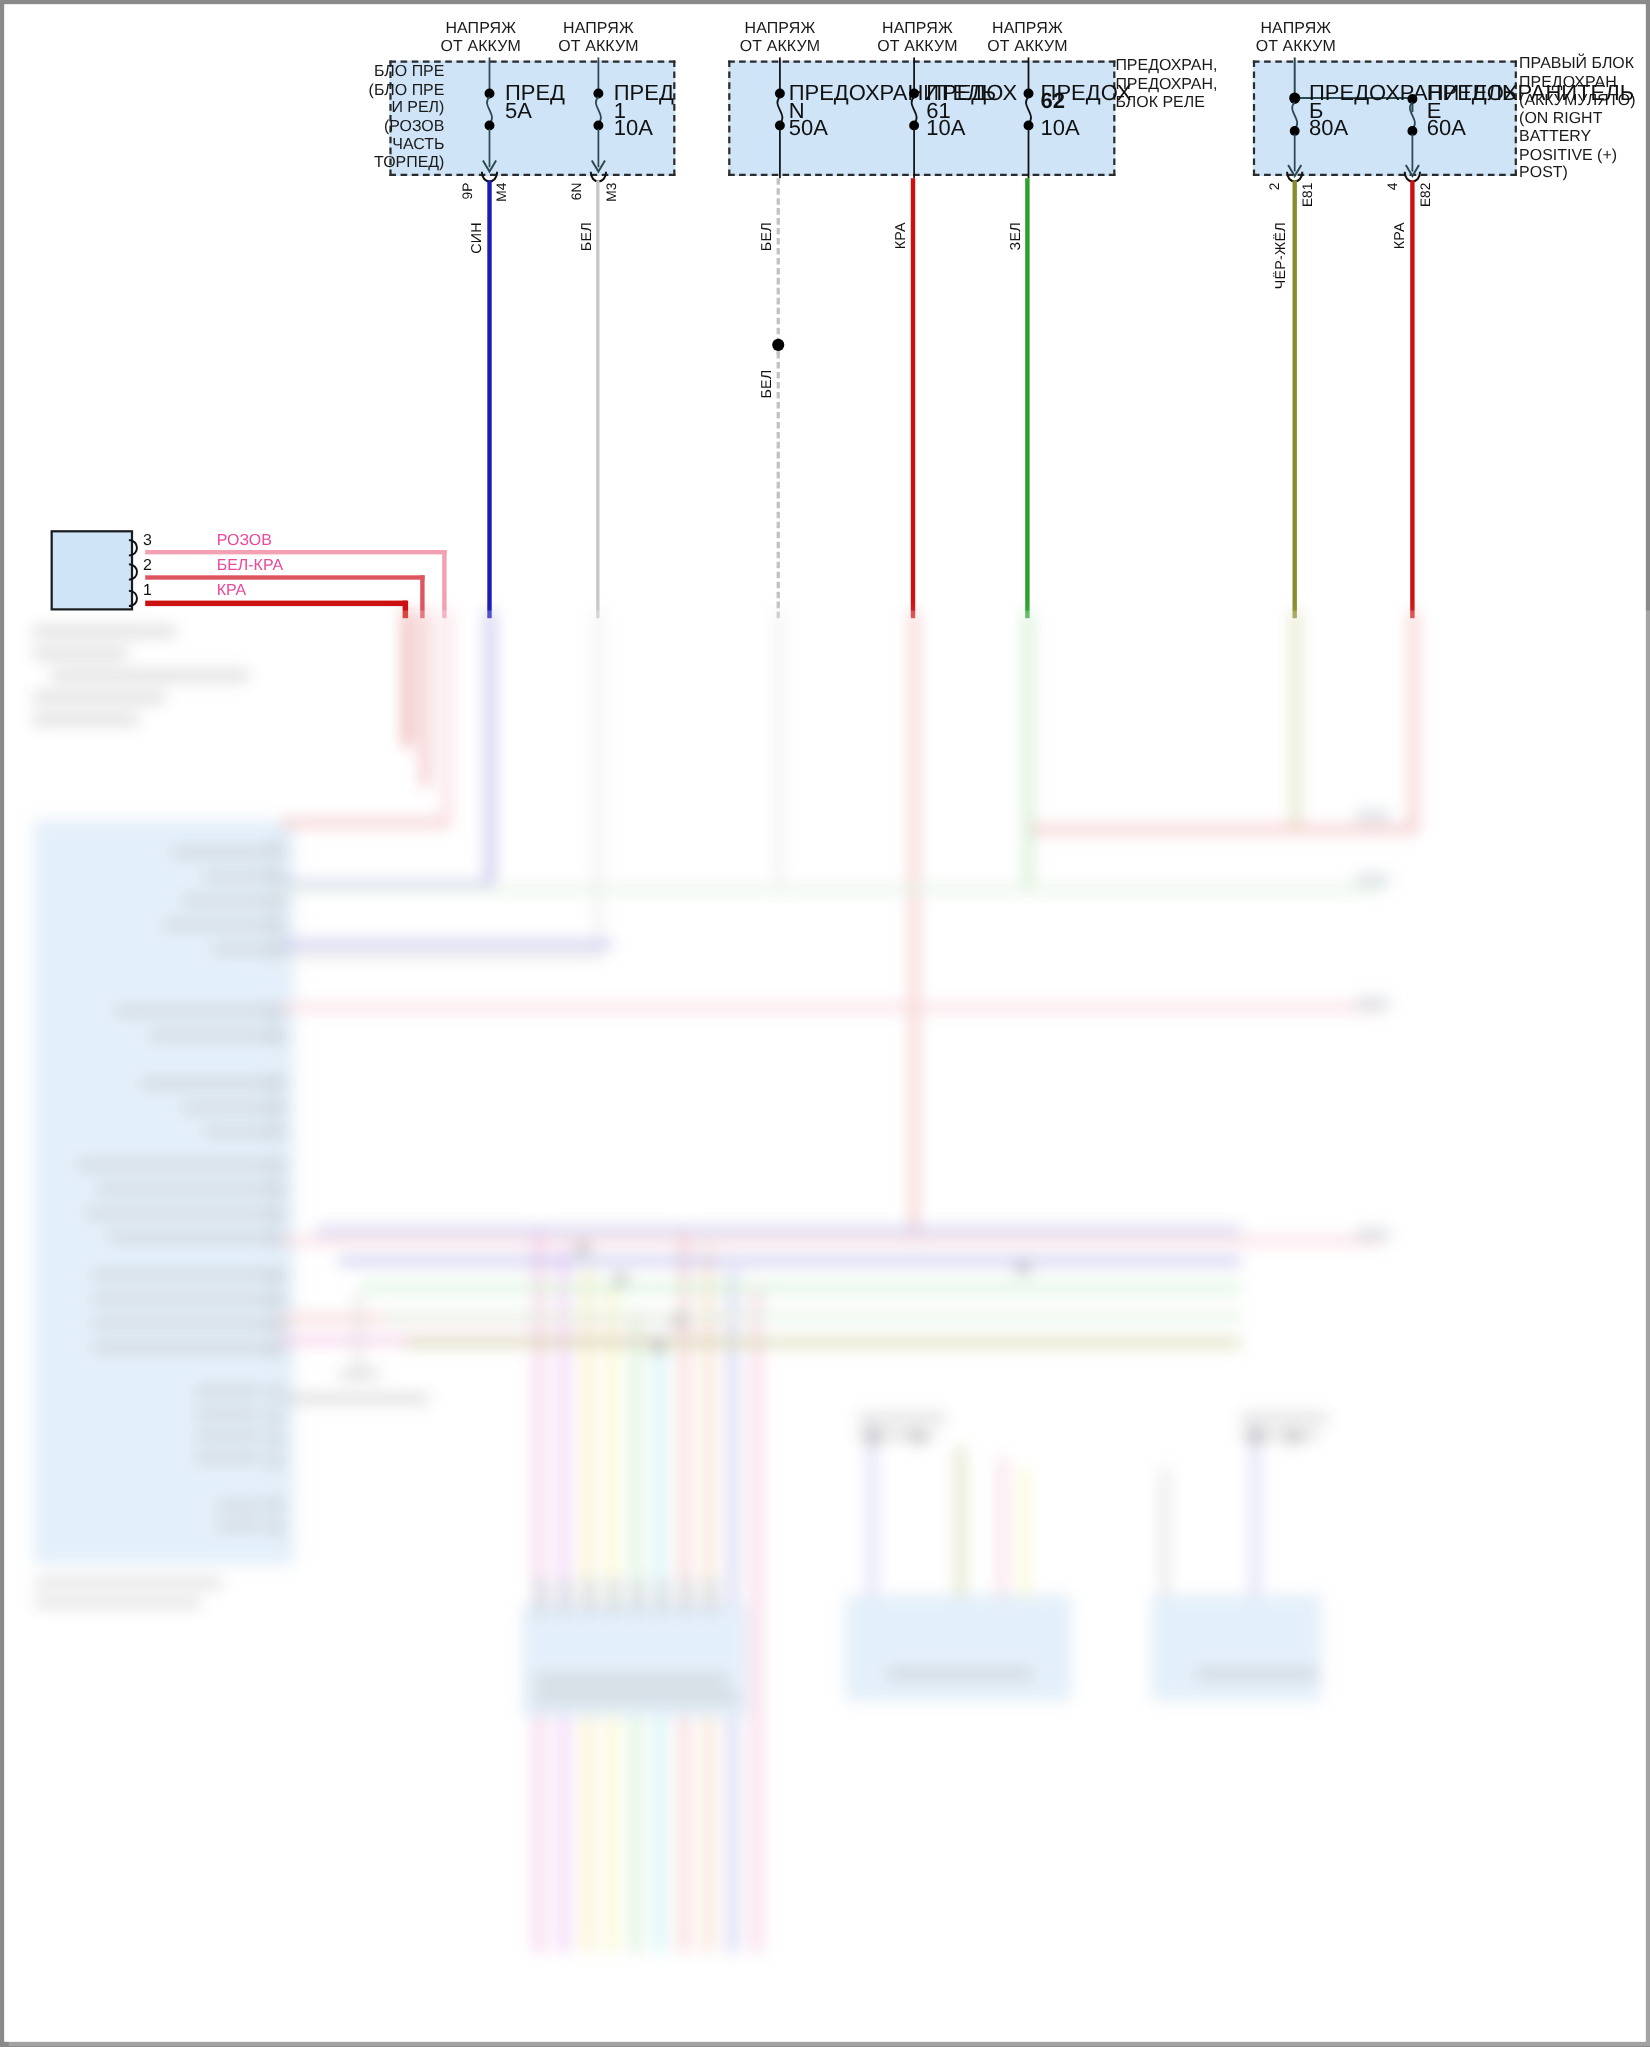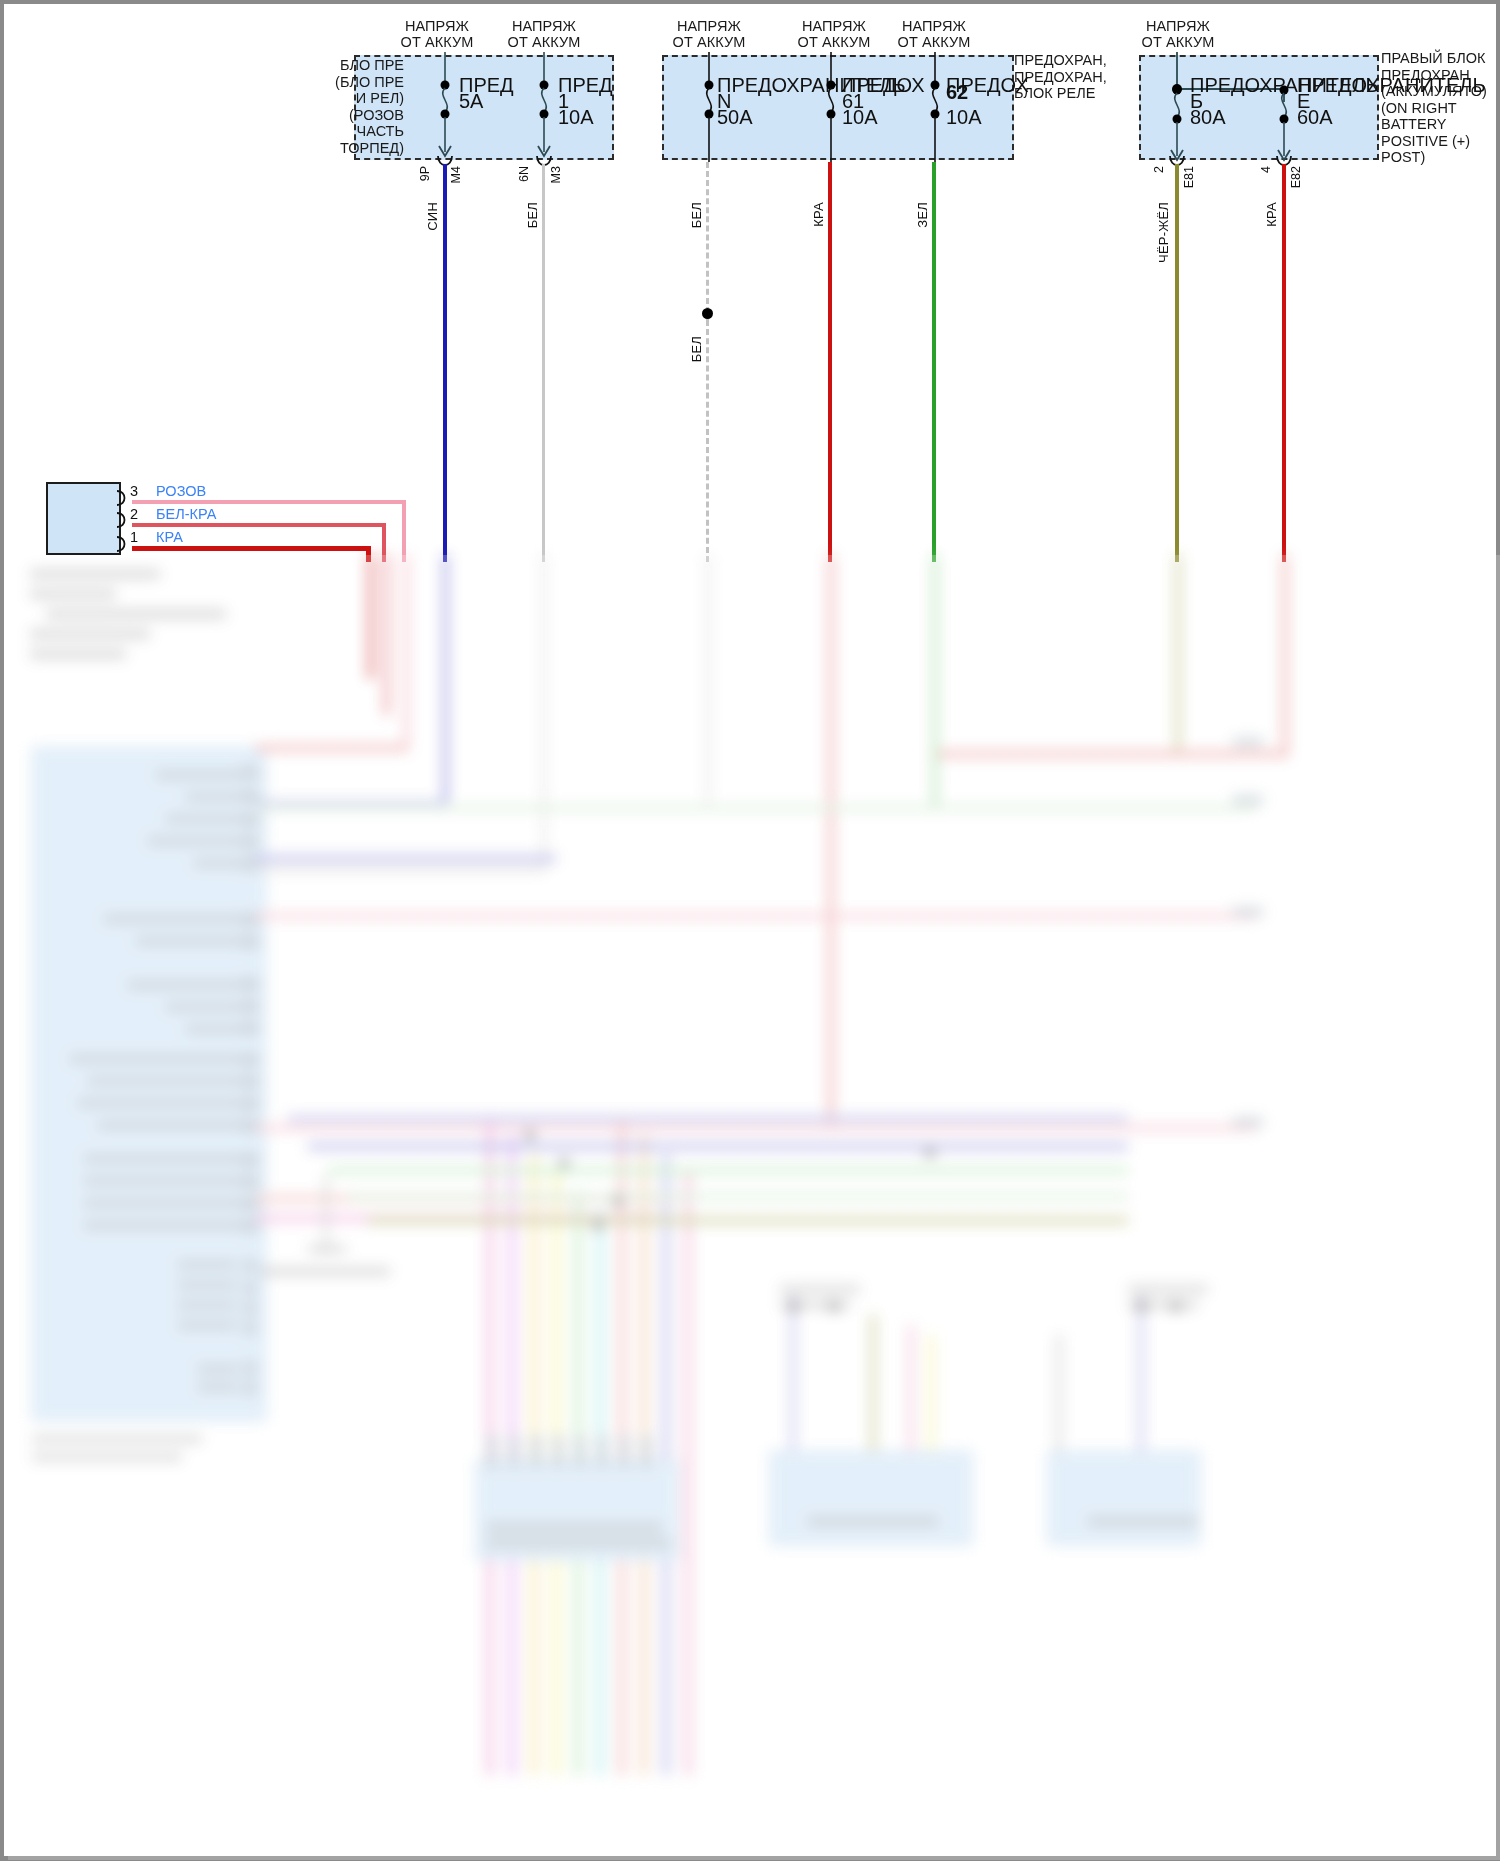--- a/index.html
+++ b/index.html
@@ -77,21 +77,21 @@
   }
   .bigdot{position:absolute;width:11px;height:11px;border-radius:50%;background:#000;}
 
   
   .conn{
     position:absolute;
     background:#cfe4f7;
     border:2px solid #1c1c1c;
     box-sizing:border-box;
   }
-  .connrow{position:absolute;font-size:14.5px;color:#3b82f6;white-space:nowrap;}
+  .connrow{position:absolute;font-size:14.5px;color:#ec4899;white-space:nowrap;margin-left:41px;}
   .connnum{position:absolute;font-size:14.5px;color:#111;}
 
   
   #blurzone{
     position:absolute;left:4px;top:551px;width:1492px;height:1305px;
     overflow:hidden;
     filter:blur(7px);
     opacity:.72;
   }
   #blurzone .bb{position:absolute;background:#cfe4f7;border:1px solid #9bbdd8;}

